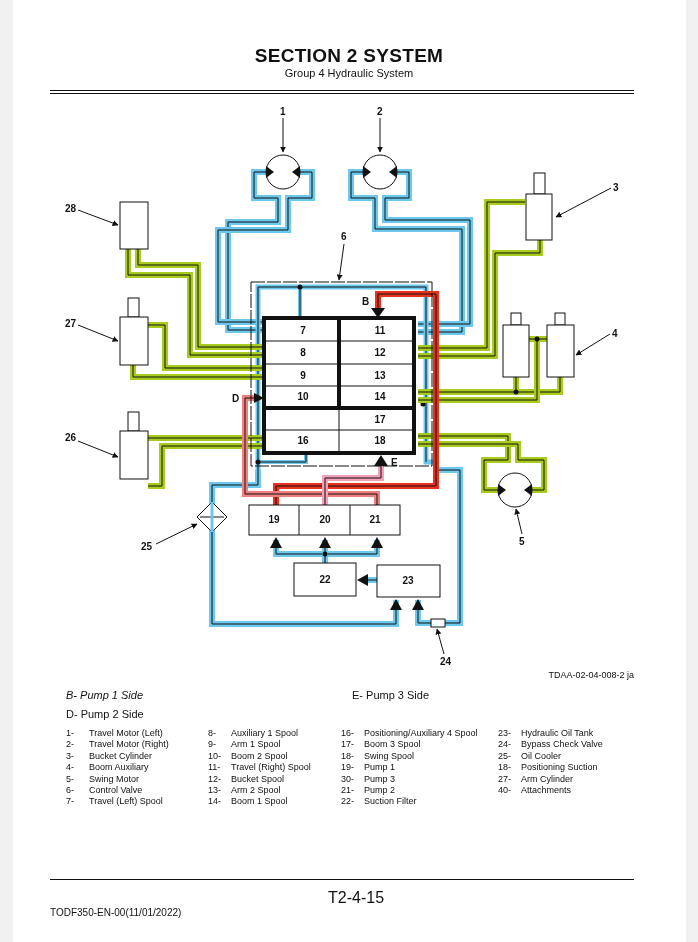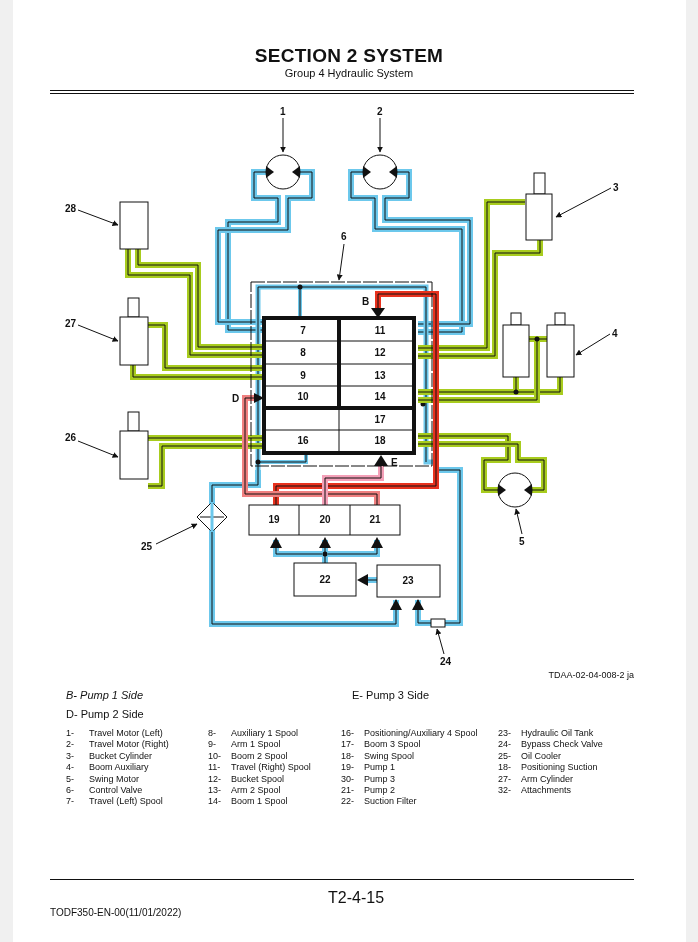--- a/index.html
+++ b/index.html
@@ -382,20 +382,20 @@
     </div>
     <div class="row">
       <span class="num">18-</span>
       <span>Positioning Suction</span>
     </div>
     <div class="row">
       <span class="num">27-</span>
       <span>Arm Cylinder</span>
     </div>
     <div class="row">
-      <span class="num">32-</span>
+      <span class="num">40-</span>
       <span>Attachments</span>
     </div>
   </div>
 
 <div class="rule" style="top:879px;"></div>
 <div class="footer-left">TODF350-EN-00(11/01/2022)</div>
 <div class="footer-center">T2-4-15</div>
 
 </body></html>

